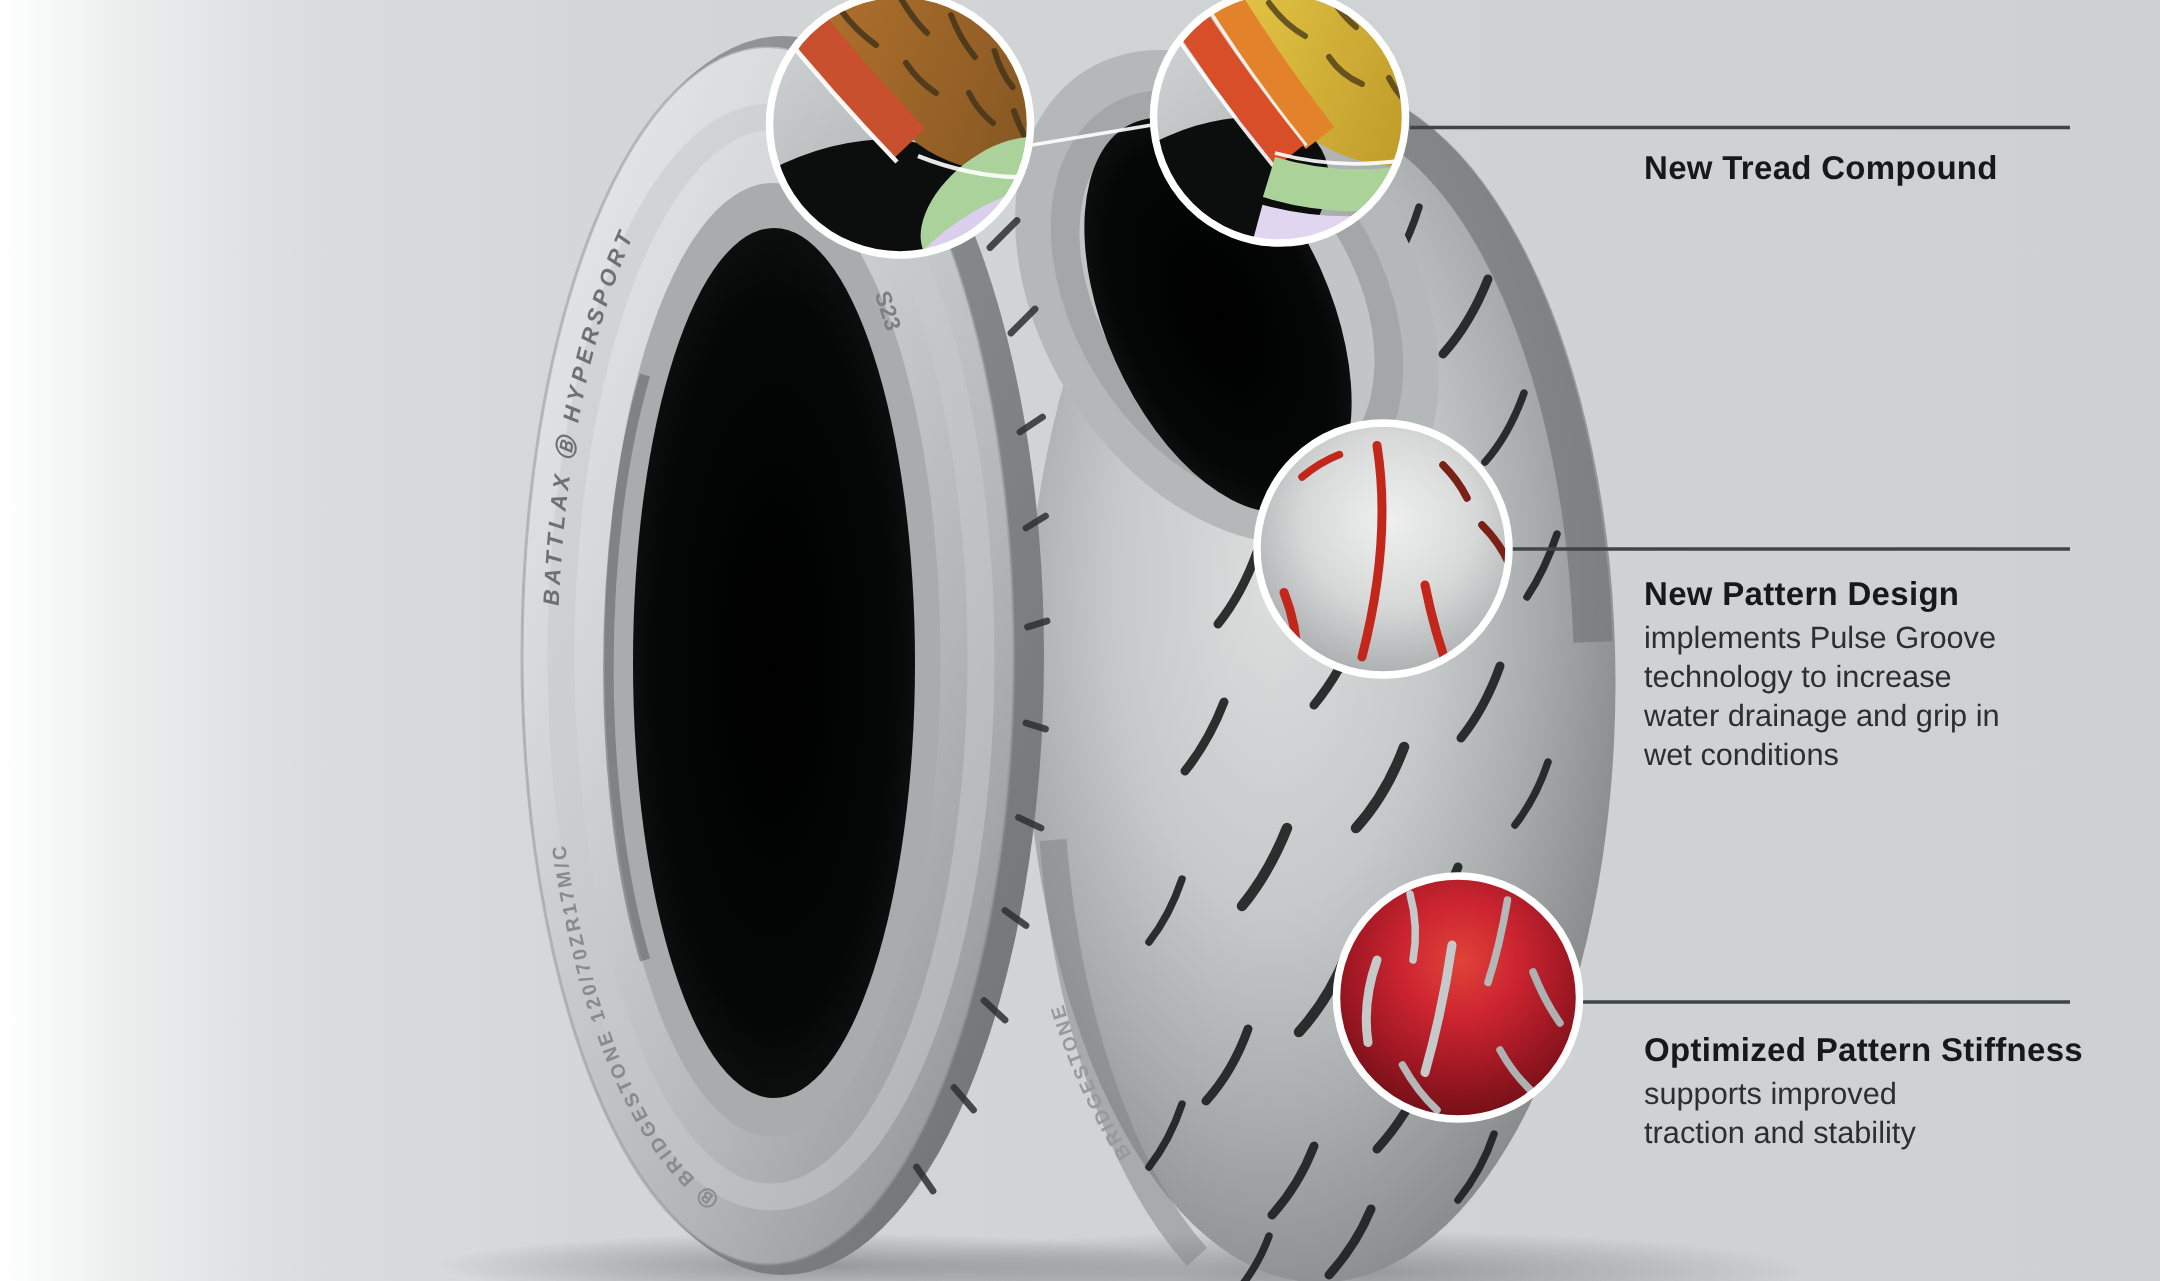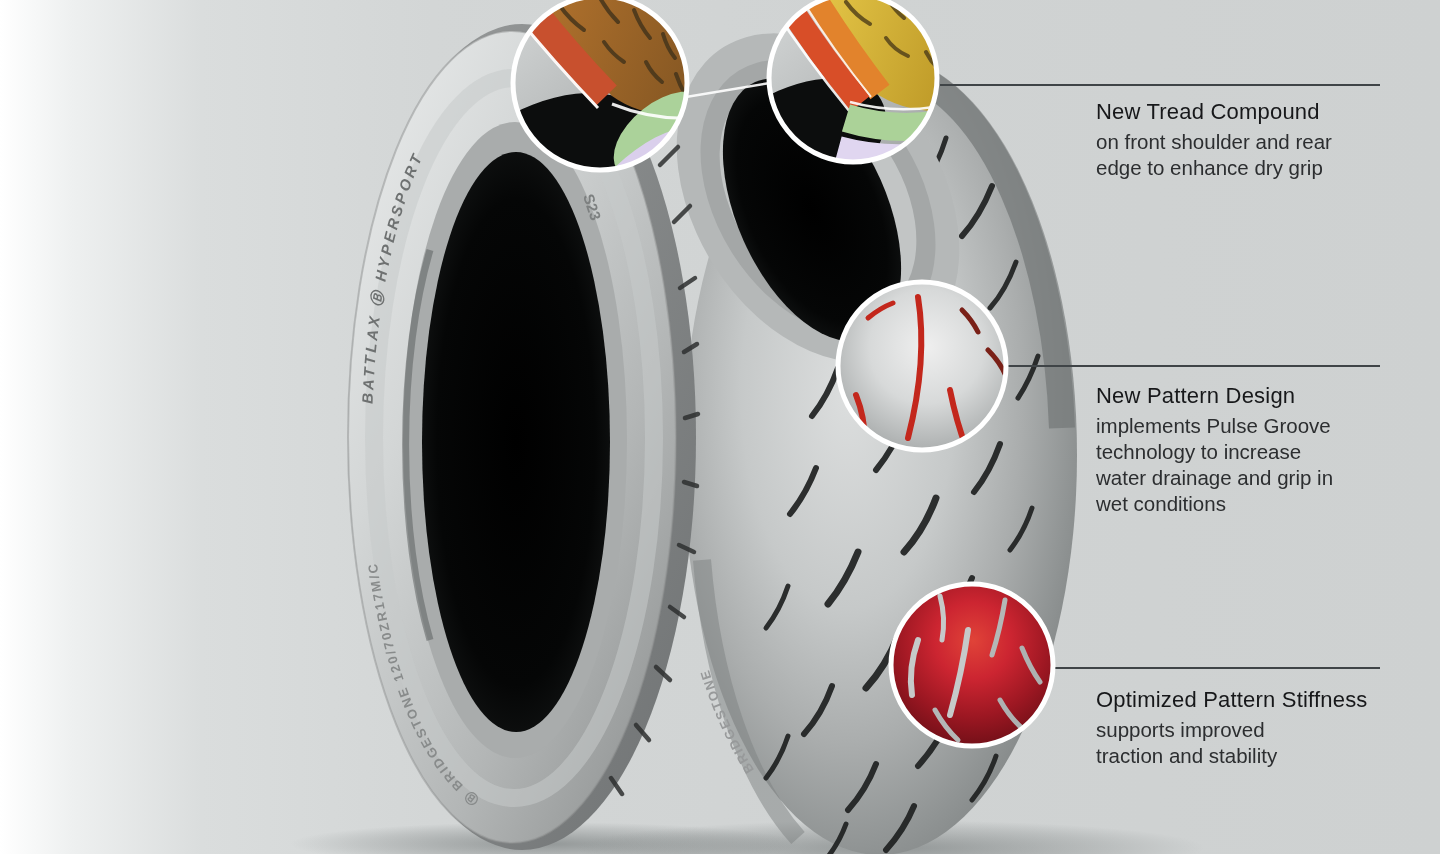--- a/index.html
+++ b/index.html
@@ -3,21 +3,21 @@
 <meta charset="utf-8">
 <style>
   html,body{margin:0;padding:0;background:#9aa0a0;}
   .stage{
     position:relative;width:1440px;height:854px;overflow:hidden;
     background:linear-gradient(90deg,#ffffff 0%,#eef0f0 5%,#dadddd 14%,#d3d6d6 30%,#d0d3d3 60%,#ced1d1 100%);
     font-family:"Liberation Sans",sans-serif;
   }
   svg.art{position:absolute;left:0;top:0;}
   .annotation{position:absolute;left:1096px;width:330px;}
-  .annotation h3{margin:0 0 5px 0;font-size:22px;line-height:1.14;font-weight:400;color:#17181a;letter-spacing:.2px;}
+  .annotation h3{margin:0 0 5px 0;font-size:22px;line-height:1.14;font-weight:700;color:#17181a;letter-spacing:.2px;}
   .annotation p{margin:0;font-size:20.5px;line-height:1.27;color:#2c2e30;white-space:pre-line;}
   .a1{top:99px}.a2{top:383px}.a3{top:687px}
 </style>
 </head>
 <body>
 
 <div class="stage">
 
 <svg class="art" width="1440" height="854" viewBox="0 0 1440 854">
   <defs>
@@ -260,22 +260,20 @@
         <path d="M 1000 700 Q 1010 718 1024 730" stroke="#aeb1b1" stroke-width="5"></path>
         <path d="M 895 690 Q 900 710 908 724" stroke="#9ea1a1" stroke-width="4"></path>
       </g>
     </g>
     <circle cx="972" cy="665" r="81" fill="none" stroke="#ffffff" stroke-width="5"></circle>
   </g>
 </svg>
 
   <div class="annotation a1">
     <h3>New Tread Compound</h3>
-    <p>on front shoulder and rear
-edge to enhance dry grip</p>
   </div>
   <div class="annotation a3">
     <h3>Optimized Pattern Stiffness</h3>
     <p>supports improved
 traction and stability</p>
   </div>
   <div class="annotation a2">
     <h3>New Pattern Design</h3>
     <p>implements Pulse Groove
 technology to increase

